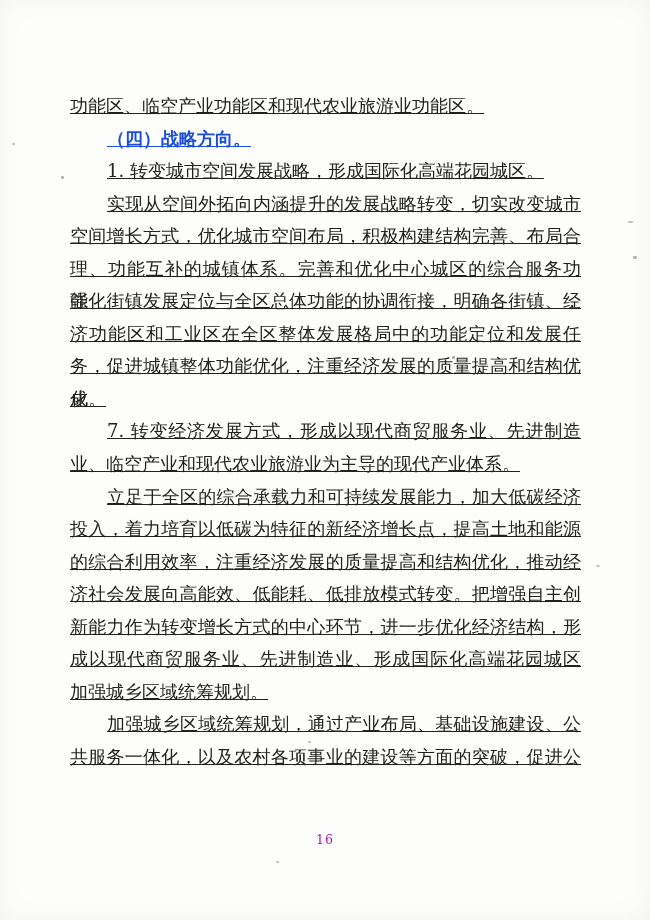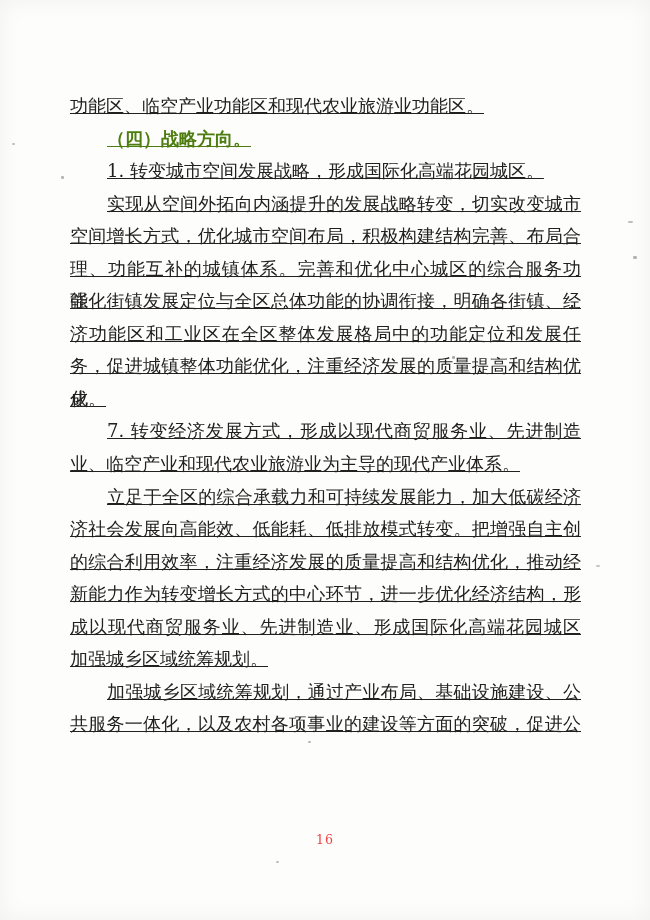--- a/index.html
+++ b/index.html
@@ -28,25 +28,25 @@
     text-align-last:left;
     white-space:nowrap;
     overflow:visible;
     text-decoration:underline;
   }
   .ln.fill{
     text-align-last:justify;
     white-space:normal;
   }
   .ln.indent{padding-left:37px;}
-  .ln.bold{font-weight:700;color:#4d7c0f;}
+  .ln.bold{font-weight:700;color:#1d4ed8;}
   .pagenum{
     position:absolute;left:0;top:832px;width:650px;
     text-align:center;
-    font-size:12.5px;color:#ef4444;
+    font-size:12.5px;color:#a21caf;
     letter-spacing:1px;
   }
   .speck{position:absolute;background:#4a4a4a;border-radius:1px;}
 </style>
 </head>
 <body>
 
 <div class="page">
 
   <div class="textblock">
@@ -56,22 +56,23 @@
     <div class="ln indent fill">实现从空间外拓向内涵提升的发展战略转变，切实改变城市</div>
     <div class="ln fill">空间增长方式，优化城市空间布局，积极构建结构完善、布局合</div>
     <div class="ln fill">理、功能互补的城镇体系。完善和优化中心城区的综合服务功能，</div>
     <div class="ln fill">强化街镇发展定位与全区总体功能的协调衔接，明确各街镇、经</div>
     <div class="ln fill">济功能区和工业区在全区整体发展格局中的功能定位和发展任</div>
     <div class="ln fill">务，促进城镇整体功能优化，注重经济发展的质量提高和结构优化</div>
     <div class="ln">成。</div>
     <div class="ln indent fill">7. 转变经济发展方式，形成以现代商贸服务业、先进制造</div>
     <div class="ln">业、临空产业和现代农业旅游业为主导的现代产业体系。</div>
     <div class="ln indent fill">立足于全区的综合承载力和可持续发展能力，加大低碳经济</div>
+    <div class="ln fill">投入，着力培育以低碳为特征的新经济增长点，提高土地和能源</div>
+    <div class="ln fill">的综合利用效率，注重经济发展的质量提高和结构优化，推动经</div>
     <div class="ln fill">济社会发展向高能效、低能耗、低排放模式转变。把增强自主创</div>
-    <div class="ln fill">的综合利用效率，注重经济发展的质量提高和结构优化，推动经</div>
     <div class="ln fill">新能力作为转变增长方式的中心环节，进一步优化经济结构，形</div>
     <div class="ln fill">成以现代商贸服务业、先进制造业、形成国际化高端花园城区</div>
     <div class="ln">加强城乡区域统筹规划。</div>
     <div class="ln indent fill">加强城乡区域统筹规划，通过产业布局、基础设施建设、公</div>
     <div class="ln fill">共服务一体化，以及农村各项事业的建设等方面的突破，促进公</div>
   </div>
 
   <div class="pagenum">16</div>
 
   <div class="speck" style="left:12px;top:143px;width:3px;height:2px;opacity:.35;"></div>

